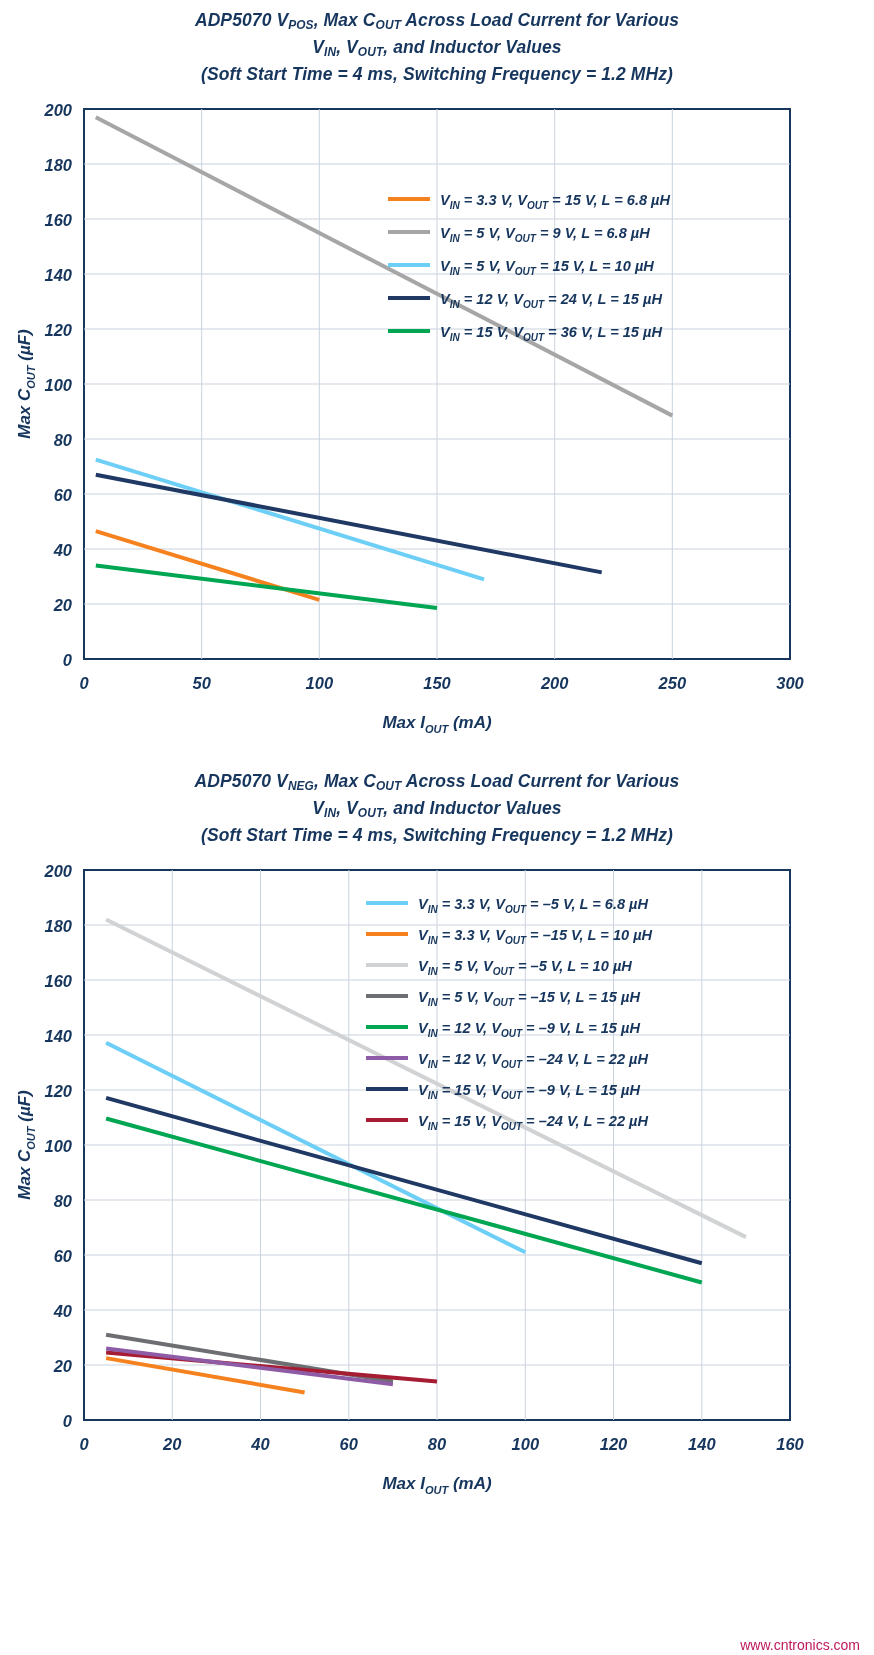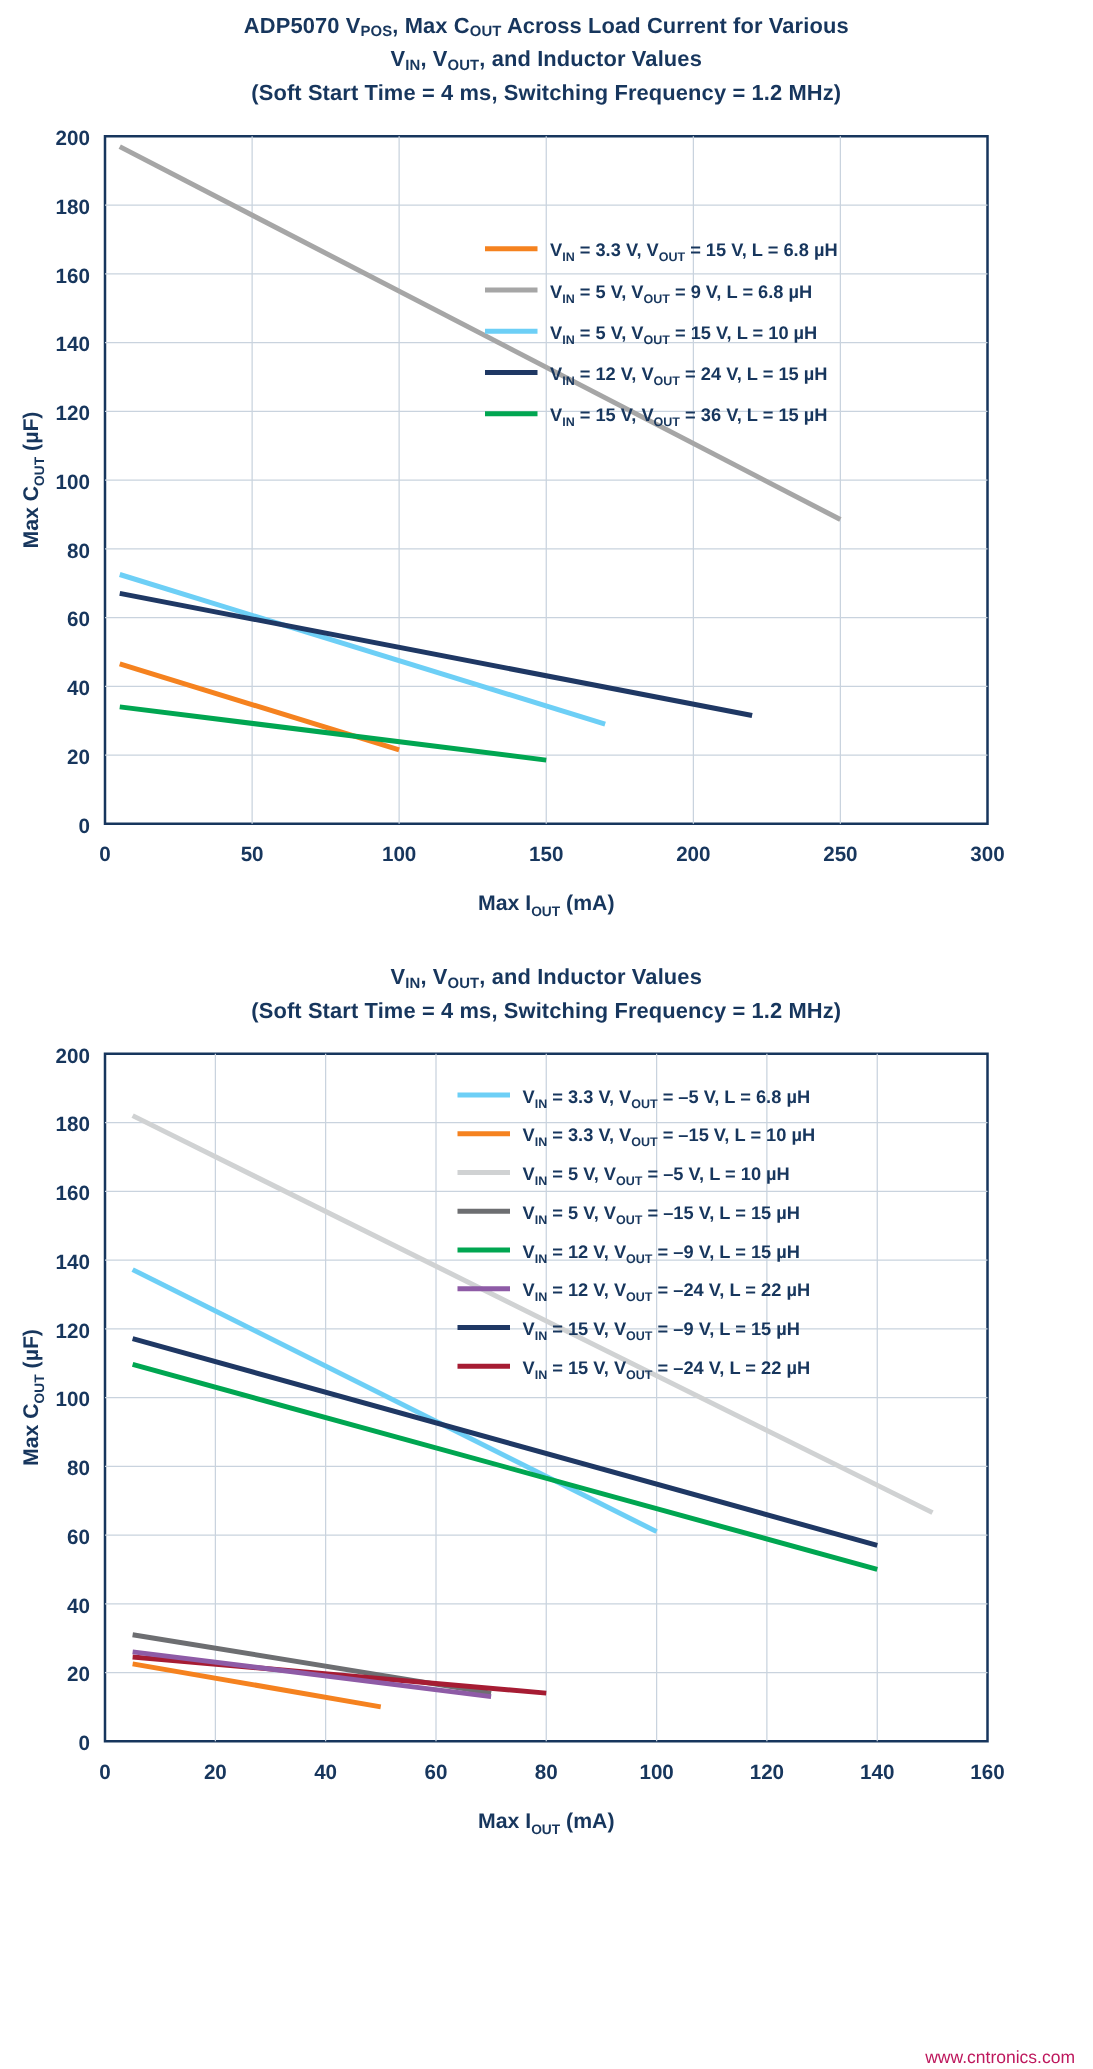--- a/index.html
+++ b/index.html
@@ -1,19 +1,19 @@
 <!DOCTYPE html>
 <html><head>
 <meta charset="utf-8">
 <style>
   html,body{margin:0;padding:0;background:#ffffff;}
   body{width:874px;height:1655px;font-family:"Liberation Sans",sans-serif;color:#1b3a63;}
   .page{position:relative;width:874px;height:1655px;overflow:hidden;}
 
-  .chart-block{position:relative;width:874px;}
+  .chart-block{position:relative;width:874px;font-style:italic;}
   .title{
     text-align:center;font-weight:bold;font-size:17.5px;line-height:25px;
     color:#17365d;letter-spacing:0.1px;
   }
   .title .ln{display:block;}
   sub{font-size:0.68em;vertical-align:baseline;position:relative;top:0.28em;}
 
   .plot-wrap{position:relative;}
   svg{display:block;}
 
@@ -130,20 +130,21 @@
         </text>
         <text class="axis-title" x="30" y="297" text-anchor="middle" transform="rotate(-90 30 297)">
           Max C<tspan dy="5" font-size="11">OUT</tspan><tspan dy="-5"> (µF)</tspan>
         </text>
       </svg>
     </div>
   </div>
 
   <div class="chart-block" style="padding-top:32px;">
     <div class="title">
+      <span class="ln">ADP5070 V<sub>NEG</sub>, Max C<sub>OUT</sub> Across Load Current for Various</span>
       <span class="ln">V<sub>IN</sub>, V<sub>OUT</sub>, and Inductor Values</span>
       <span class="ln">(Soft Start Time = 4 ms, Switching Frequency = 1.2 MHz)</span>
     </div>
 
     <div class="plot-wrap">
       <svg width="874" height="650" viewBox="0 0 874 650">
 
         <rect x="84" y="22" width="706" height="550" fill="#ffffff" stroke="#17365d" stroke-width="2"></rect>
 
         <g stroke="#c9d3de" stroke-width="1">

